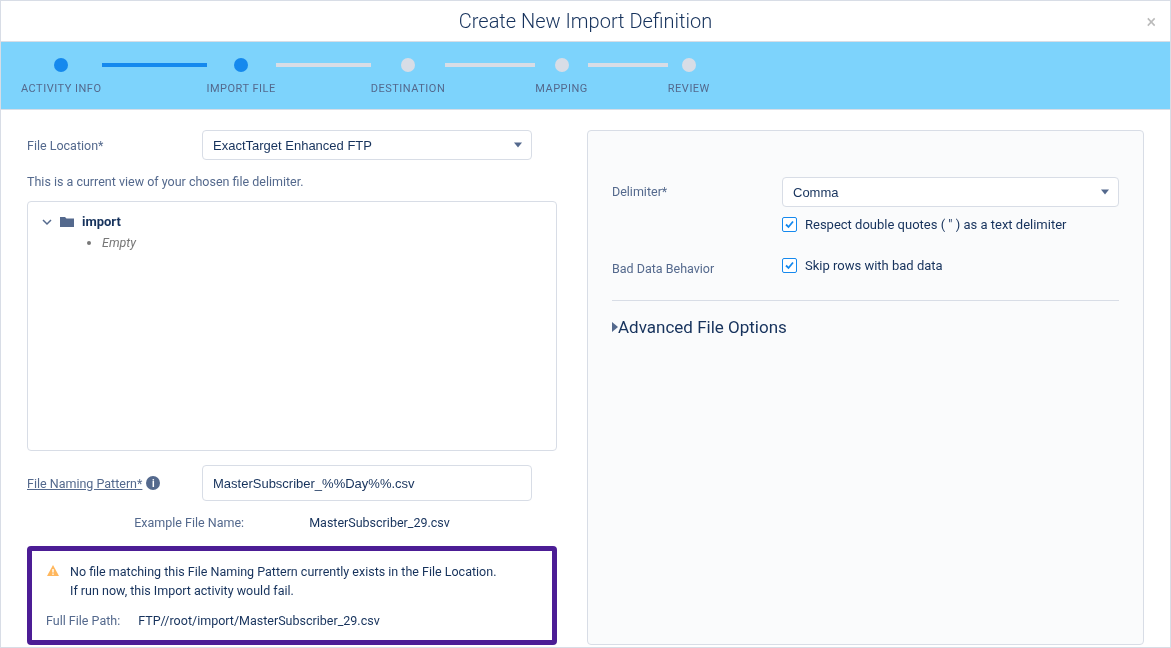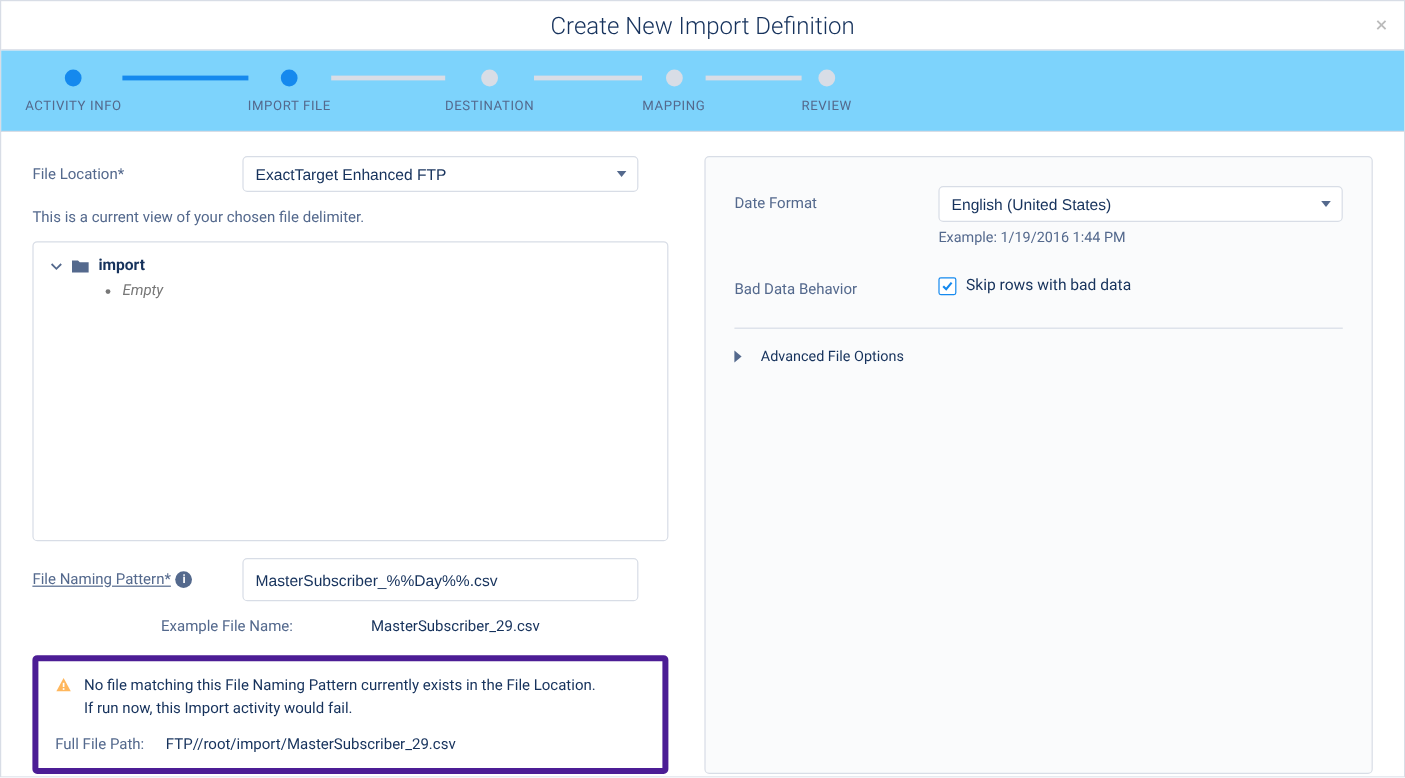--- a/index.html
+++ b/index.html
@@ -246,22 +246,21 @@
     }
     .checkbox svg { display: block; }
     .divider {
       height: 1px;
       background: #d8dde6;
       margin: 24px 0 16px 0;
     }
     .advanced-row {
       display: flex;
       align-items: center;
-      gap: 16px;
-      font-size: 12px;
+      font-size: 17px;
       color: #16325c;
       cursor: pointer;
     }
     .advanced-caret {
       width: 0; height: 0;
       border-top: 5px solid transparent;
       border-bottom: 5px solid transparent;
       border-left: 6px solid #54698d;
     }
   </style>
@@ -367,31 +366,38 @@
         <div class="file-path">
           <span class="file-path-label">Full File Path:</span>
           <span>FTP//root/import/MasterSubscriber_29.csv</span>
         </div>
       </div>
 
     </div>
 
     <div class="right-col">
 
-      <div class="right-row">
-        <div class="right-label">Date Format</div>
+
+      <div class="right-row" style="margin-top:22px;">
+        <div class="right-label">Delimiter*</div>
         <div class="right-control">
           <div class="select-wrap">
-            <button class="select-input">English (United States)</button>
+            <button class="select-input">Comma</button>
             <span class="select-caret"></span>
           </div>
-          <div class="example-small">Example: 1/19/2016 1:44 PM</div>
-        </div>
-      </div>
-
+          <div class="checkbox-row">
+            <span class="checkbox">
+              <svg width="11" height="11" viewBox="0 0 11 11">
+                  <path d="M2 5.5 L4.5 8 L9 2.5" stroke="#1589ee" stroke-width="1.8" fill="none"></path>
+                </svg>
+            </span>
+            <span>Respect double quotes ( " ) as a text delimiter</span>
+          </div>
+        </div>
+      </div>
 
       <div class="right-row" style="margin-top:22px;">
         <div class="right-label">Bad Data Behavior</div>
         <div class="right-control">
           <div class="checkbox-row" style="margin-top:4px;">
             <span class="checkbox">
               <svg width="11" height="11" viewBox="0 0 11 11">
                   <path d="M2 5.5 L4.5 8 L9 2.5" stroke="#1589ee" stroke-width="1.8" fill="none"></path>
                 </svg>
             </span>

